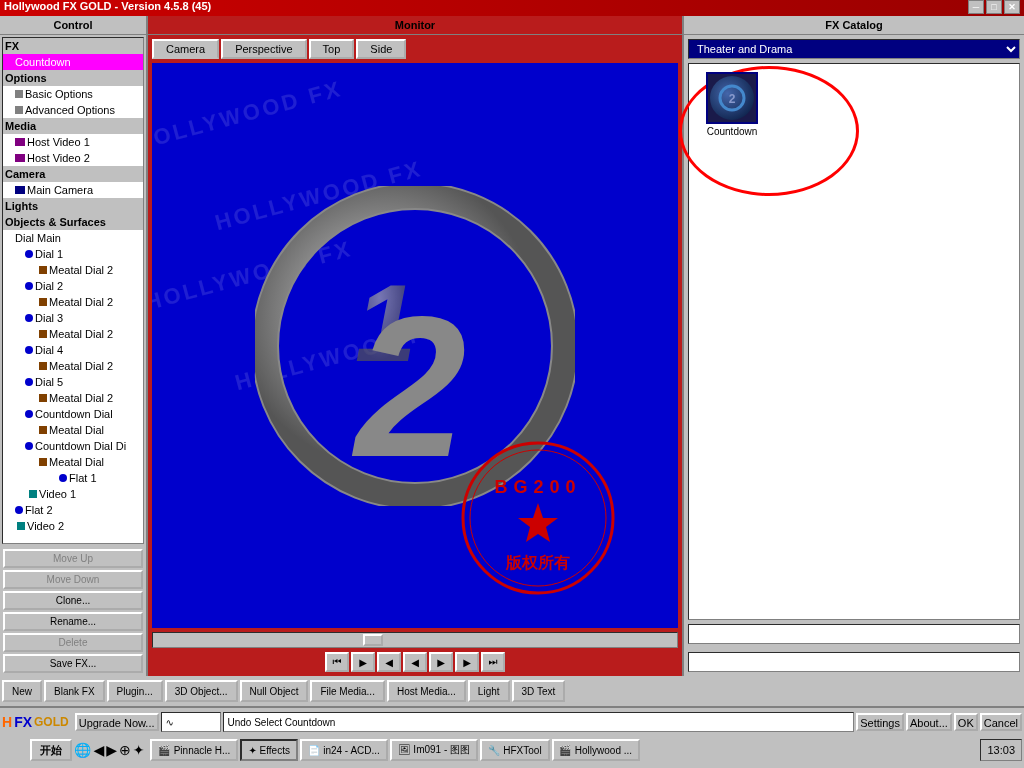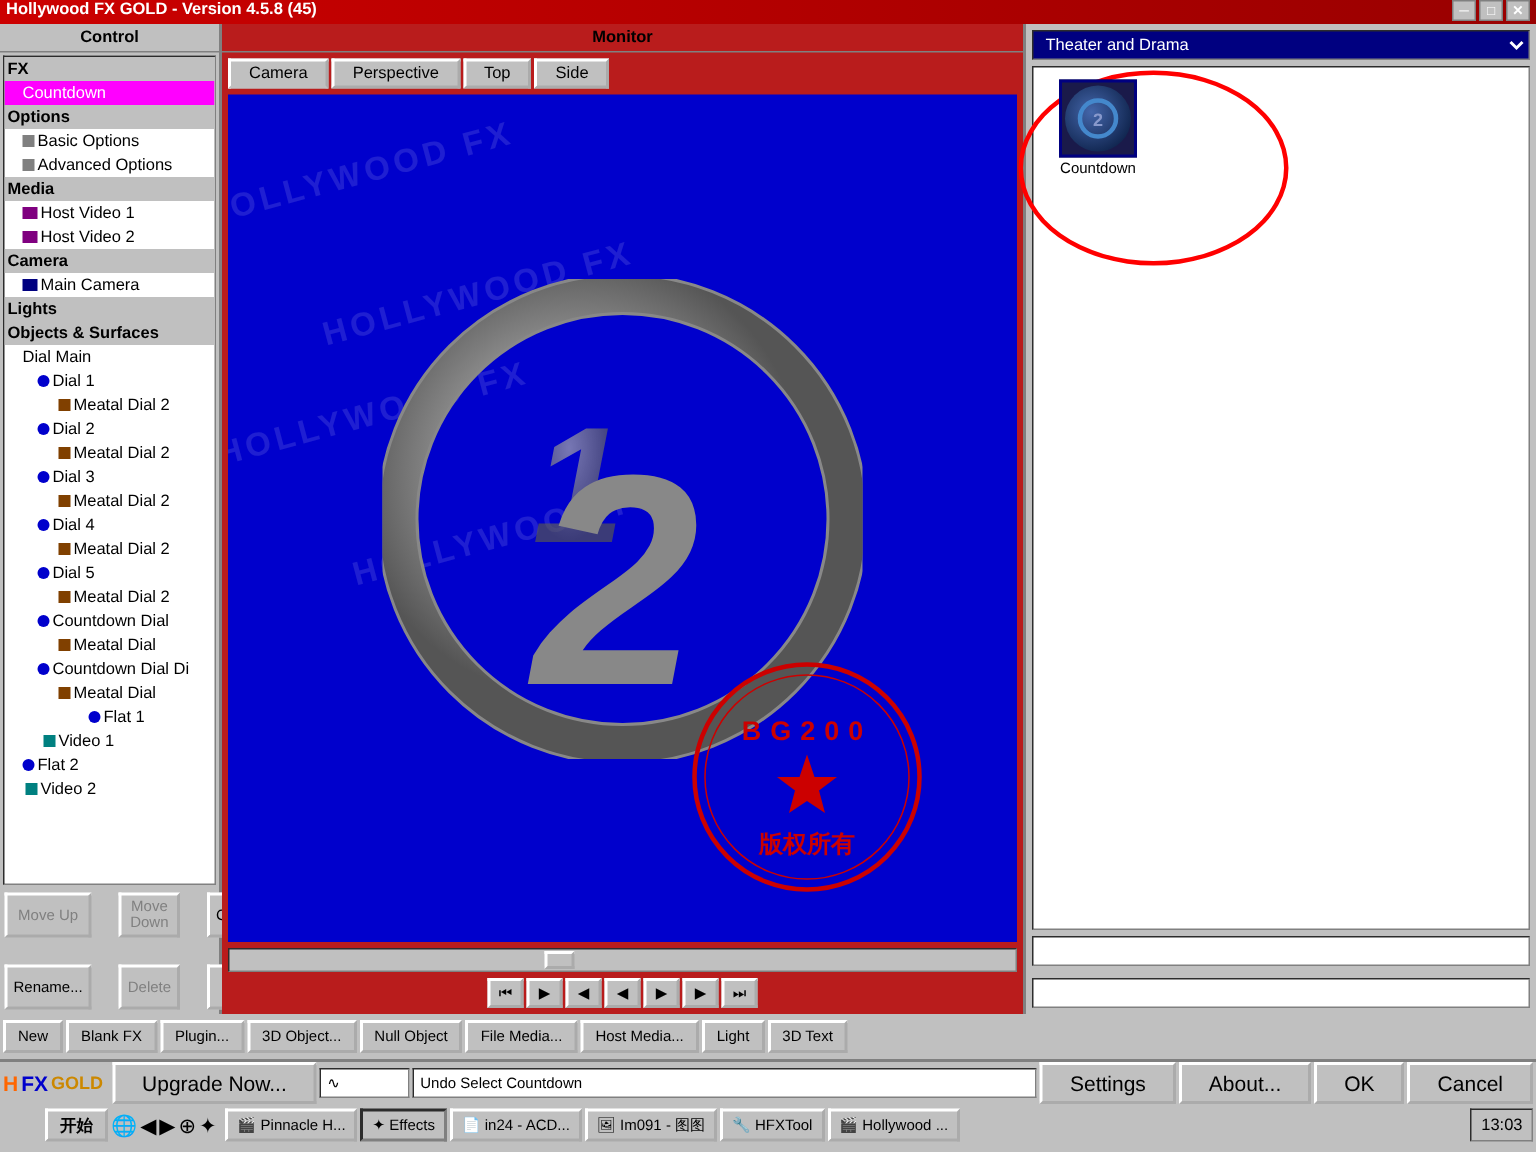--- a/index.html
+++ b/index.html
@@ -88,22 +88,22 @@
     .blue-dot {
       width: 8px; height: 8px;
       background: #0000cc;
       border-radius: 50%;
       margin-right: 2px;
       flex-shrink: 0;
     }
 
     #control-buttons {
       display: grid;
-      grid-template-columns: 1fr 1fr 1fr;
-      gap: 18px;
+      grid-template-columns: 1fr;
+      gap: 2px;
       padding: 3px;
     }
     .ctrl-btn {
       background: #c0c0c0;
       border: 2px outset #ffffff;
       padding: 2px 4px;
       font-size: 10px;
       cursor: pointer;
       text-align: center;
     }
@@ -303,24 +303,24 @@
       background: #c0c0c0;
       border-top: 2px solid #808080;
       display: flex;
       align-items: center;
       gap: 2px;
       padding: 0 2px;
     }
     .status-btn {
       background: #c0c0c0;
       border: 2px outset #ffffff;
-      padding: 2px 18px;
-      font-size: 14px;
-      cursor: pointer;
-      height: 28px;
+      padding: 2px 2px;
+      font-size: 11px;
+      cursor: pointer;
+      height: 18px;
     }
     #status-bar-logo {
       display: flex;
       align-items: center;
       gap: 2px;
       margin-right: 4px;
     }
     .logo-h { color: #ff6600; font-weight: bold; font-size: 14px; }
     .logo-fx { color: #0000cc; font-weight: bold; font-size: 14px; }
     .logo-gold { color: #cc8800; font-weight: bold; font-size: 12px; }
@@ -618,20 +618,21 @@
         <div class="play-btn">▶</div>
         <div class="play-btn">◀</div>
         <div class="play-btn">◀</div>
         <div class="play-btn">▶</div>
         <div class="play-btn">▶</div>
         <div class="play-btn">⏭</div>
       </div>
     </div>
 
     <div id="fx-panel">
+      <div id="fx-title">FX Catalog</div>
       <select id="fx-dropdown">
         <option>Theater and Drama</option>
       </select>
       <div id="fx-grid">
         <div id="red-oval"></div>
         <div class="fx-item">
           <div class="fx-thumb">
             <div class="fx-thumb-inner">
               <svg width="32" height="32" viewBox="0 0 32 32">
                 <circle cx="16" cy="16" r="12" fill="none" stroke="#4488cc" stroke-width="3"></circle>

